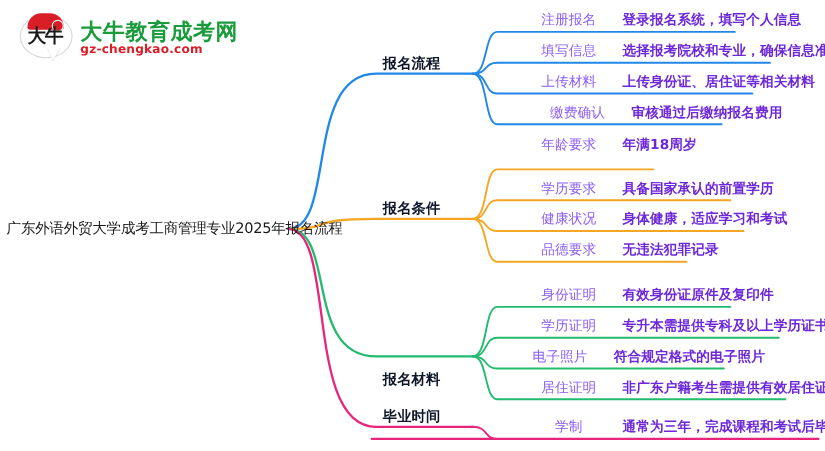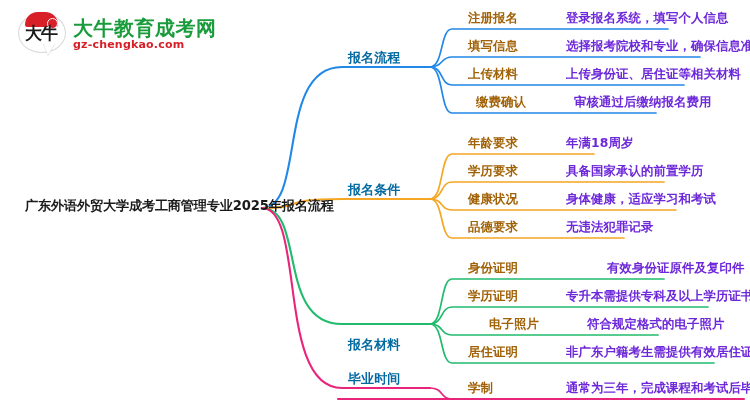--- a/index.html
+++ b/index.html
@@ -117,56 +117,56 @@
   }
 
   
   #root-node {
     position: absolute;
     left: 6px;
     top: 197px;
     width: 252px;
     height: 22px;
     display: flex;
-    align-items: flex-start;
+    align-items: center;
     z-index: 3;
     font-size: 13.2px;
-    font-weight: 700;
+    font-weight: 400;
     white-space: nowrap;
     letter-spacing: -0.2px;
-    margin-left: 19px;
   }
 
   
   .branch-label {
     position: absolute;
     z-index: 3;
     font-size: 13px;
     font-weight: 700;
     white-space: nowrap;
-    color: #0369a1;
+    color: #0f172a;
     letter-spacing: 0.1px;
   }
 
   
   .leaf-row {
     position: absolute;
     z-index: 3;
     height: 20px;
     display: flex;
     align-items: center;
     white-space: nowrap;
   }
   .leaf-key {
     width: 98px;
     flex: 0 0 98px;
     font-size: 12.4px;
-    font-weight: 700;
-    color: #a16207;
+    font-weight: 400;
+    color: #8b5cf6;
     letter-spacing: 0.1px;
+    text-align: center;
   }
   .leaf-val {
     font-size: 12.4px;
     font-weight: 700;
     color: #6d28d9;
     letter-spacing: 0.1px;
   }
 </style>
 </head>
 <body>
@@ -258,46 +258,46 @@
       </div>
       <div class="leaf-row" style="left: 468px; top: 64px;">
         <div class="leaf-key">上传材料</div>
         <div class="leaf-val">上传身份证、居住证等相关材料</div>
       </div>
       <div class="leaf-row" style="left: 476px; top: 92px;">
         <div class="leaf-key">缴费确认</div>
         <div class="leaf-val">审核通过后缴纳报名费用</div>
       </div>
       <div class="branch-label" style="left: 348px; top: 181px;"><span>报名条件</span></div>
-      <div class="leaf-row" style="left: 468px; top: 133px;">
+      <div class="leaf-row" style="left: 468px; top: 121px;">
         <div class="leaf-key">年龄要求</div>
         <div class="leaf-val">年满18周岁</div>
       </div>
       <div class="leaf-row" style="left: 468px; top: 161px;">
         <div class="leaf-key">学历要求</div>
         <div class="leaf-val">具备国家承认的前置学历</div>
       </div>
       <div class="leaf-row" style="left: 468px; top: 189px;">
         <div class="leaf-key">健康状况</div>
         <div class="leaf-val">身体健康，适应学习和考试</div>
       </div>
       <div class="leaf-row" style="left: 468px; top: 217px;">
         <div class="leaf-key">品德要求</div>
         <div class="leaf-val">无违法犯罪记录</div>
       </div>
       <div class="branch-label" style="left: 348px; top: 306px; margin-top: 30px;"><span>报名材料</span></div>
-      <div class="leaf-row" style="left: 468px; top: 258px; gap: 41px;">
+      <div class="leaf-row" style="left: 468px; top: 258px;">
         <div class="leaf-key">身份证明</div>
         <div class="leaf-val">有效身份证原件及复印件</div>
       </div>
       <div class="leaf-row" style="left: 468px; top: 286px;">
         <div class="leaf-key">学历证明</div>
         <div class="leaf-val">专升本需提供专科及以上学历证书</div>
       </div>
-      <div class="leaf-row" style="left: 489px; top: 314px;">
+      <div class="leaf-row" style="left: 460px; top: 314px;">
         <div class="leaf-key">电子照片</div>
         <div class="leaf-val">符合规定格式的电子照片</div>
       </div>
       <div class="leaf-row" style="left: 468px; top: 342px;">
         <div class="leaf-key">居住证明</div>
         <div class="leaf-val">非广东户籍考生需提供有效居住证明</div>
       </div>
       <div class="branch-label" style="left: 348px; top: 370px;"><span>毕业时间</span></div>
       <div class="leaf-row" style="left: 468px; top: 378px;">
         <div class="leaf-key">学制</div>

